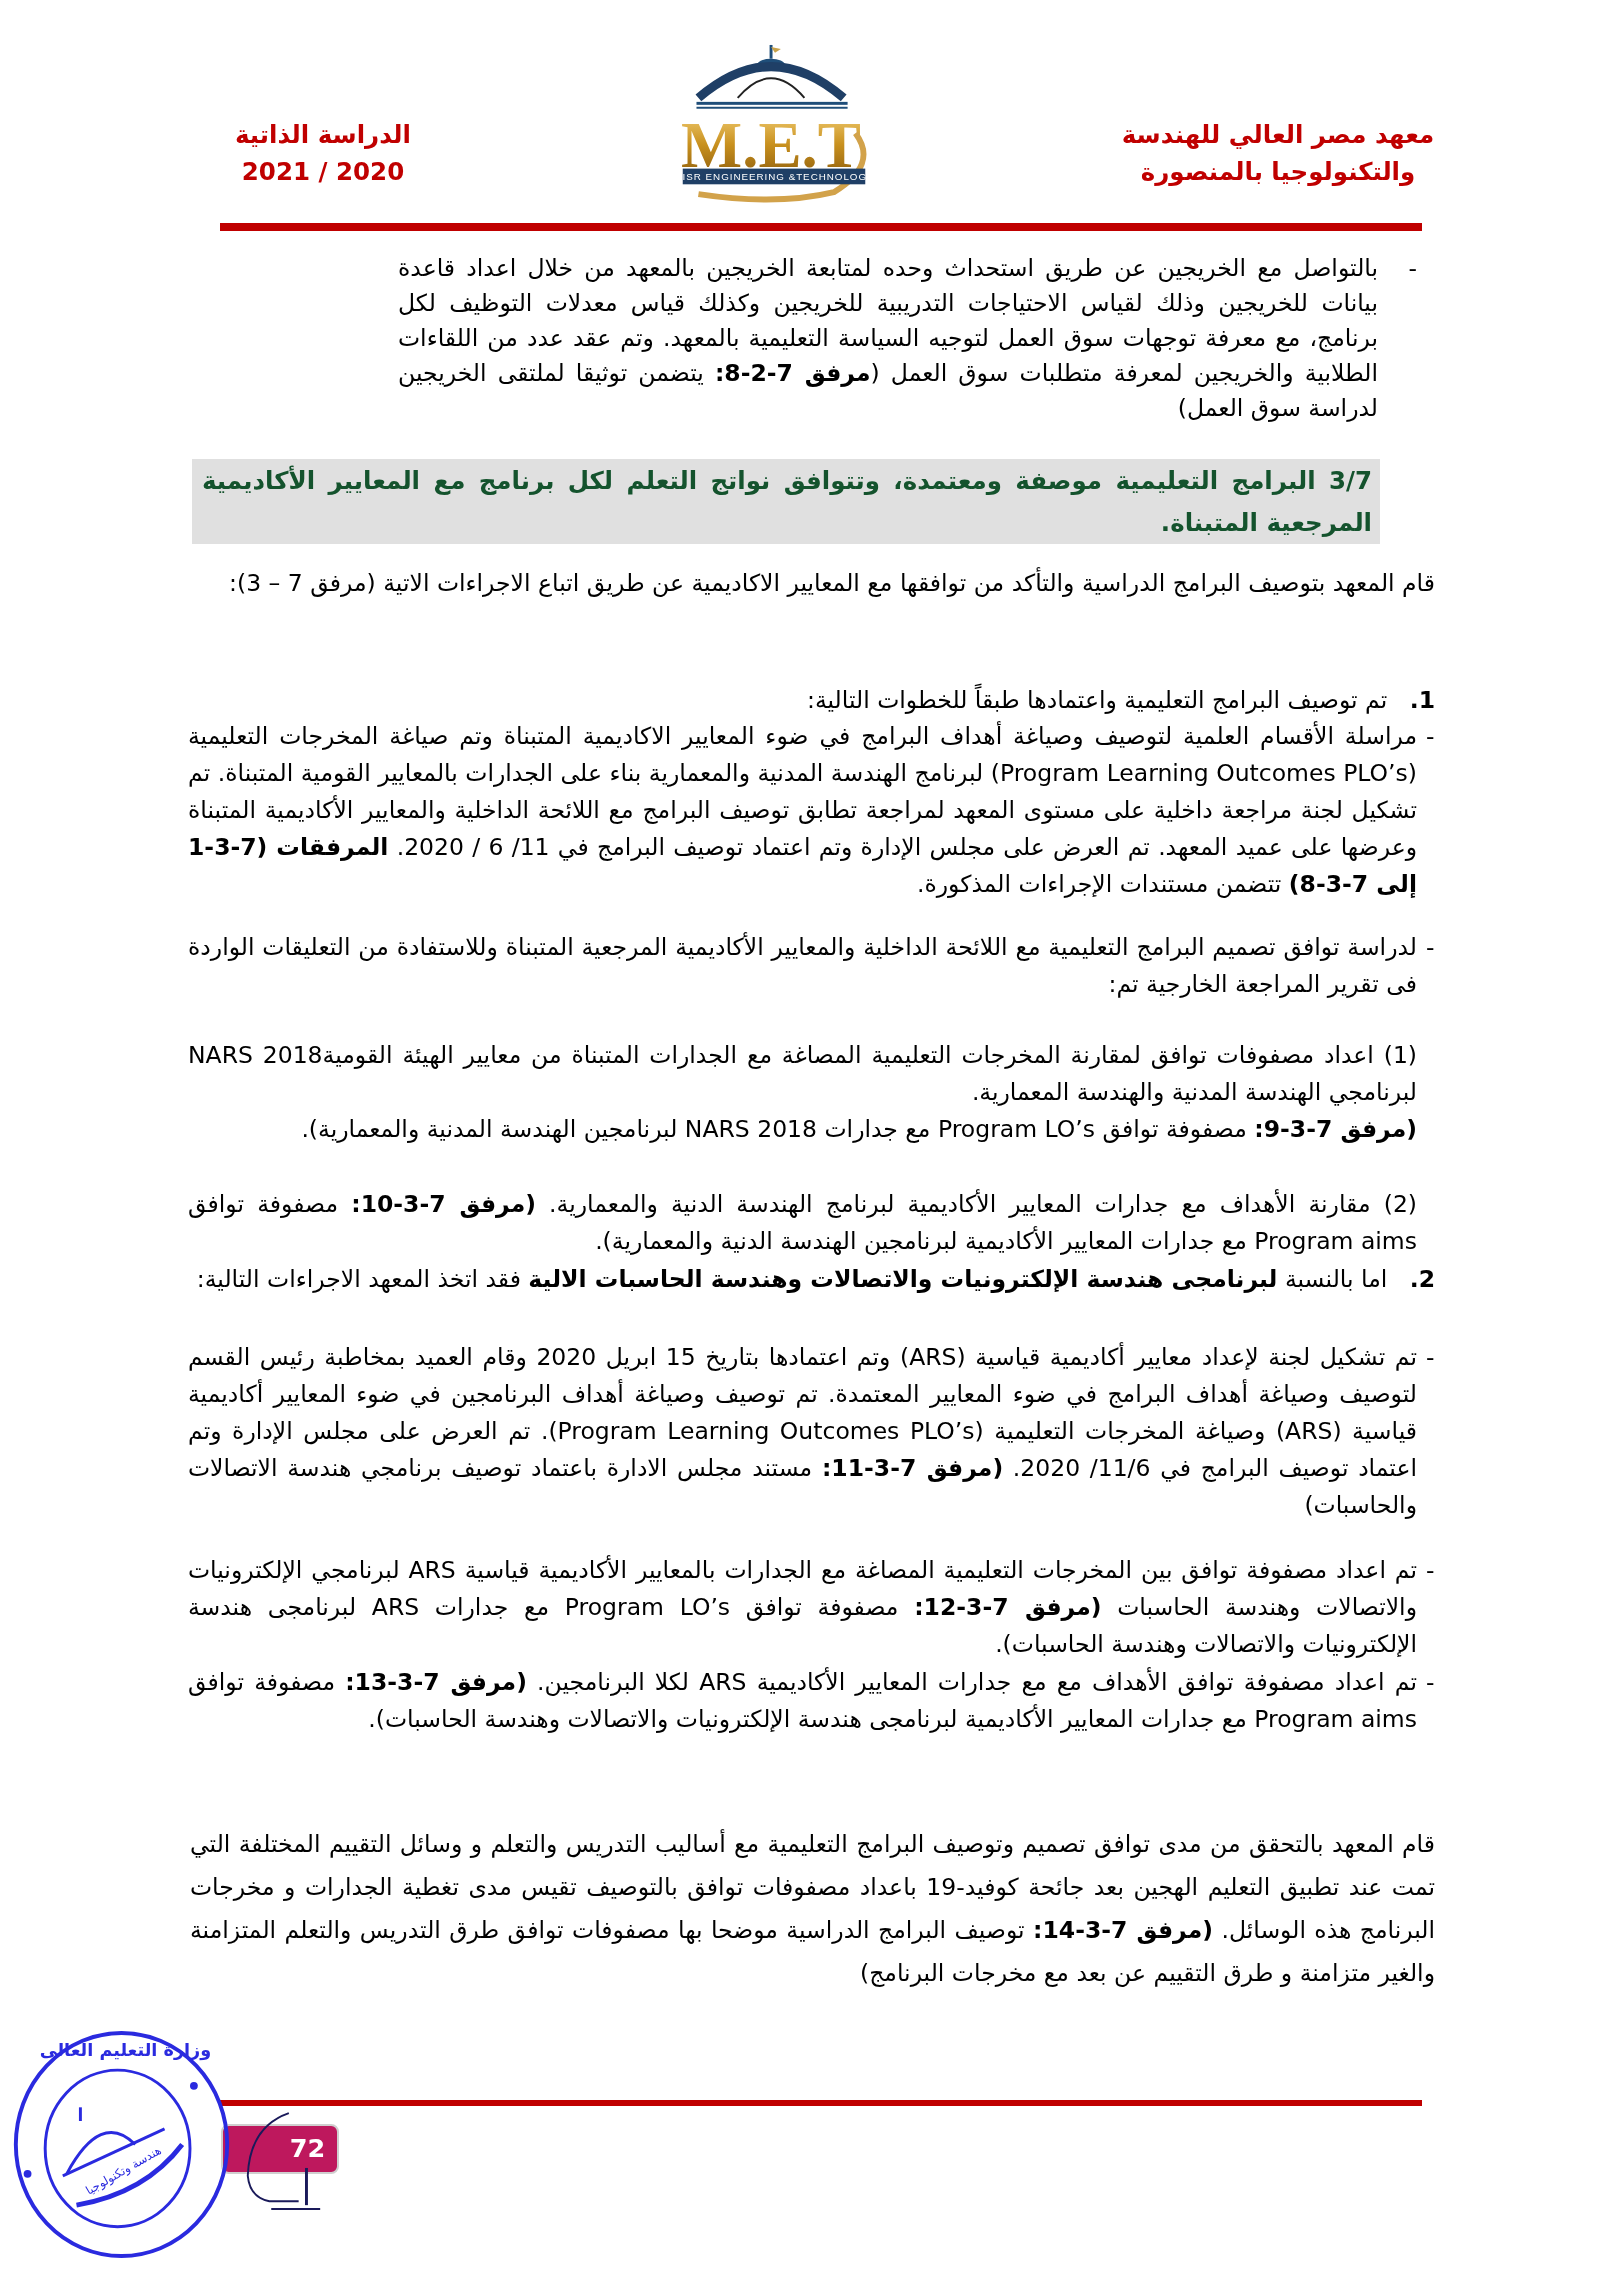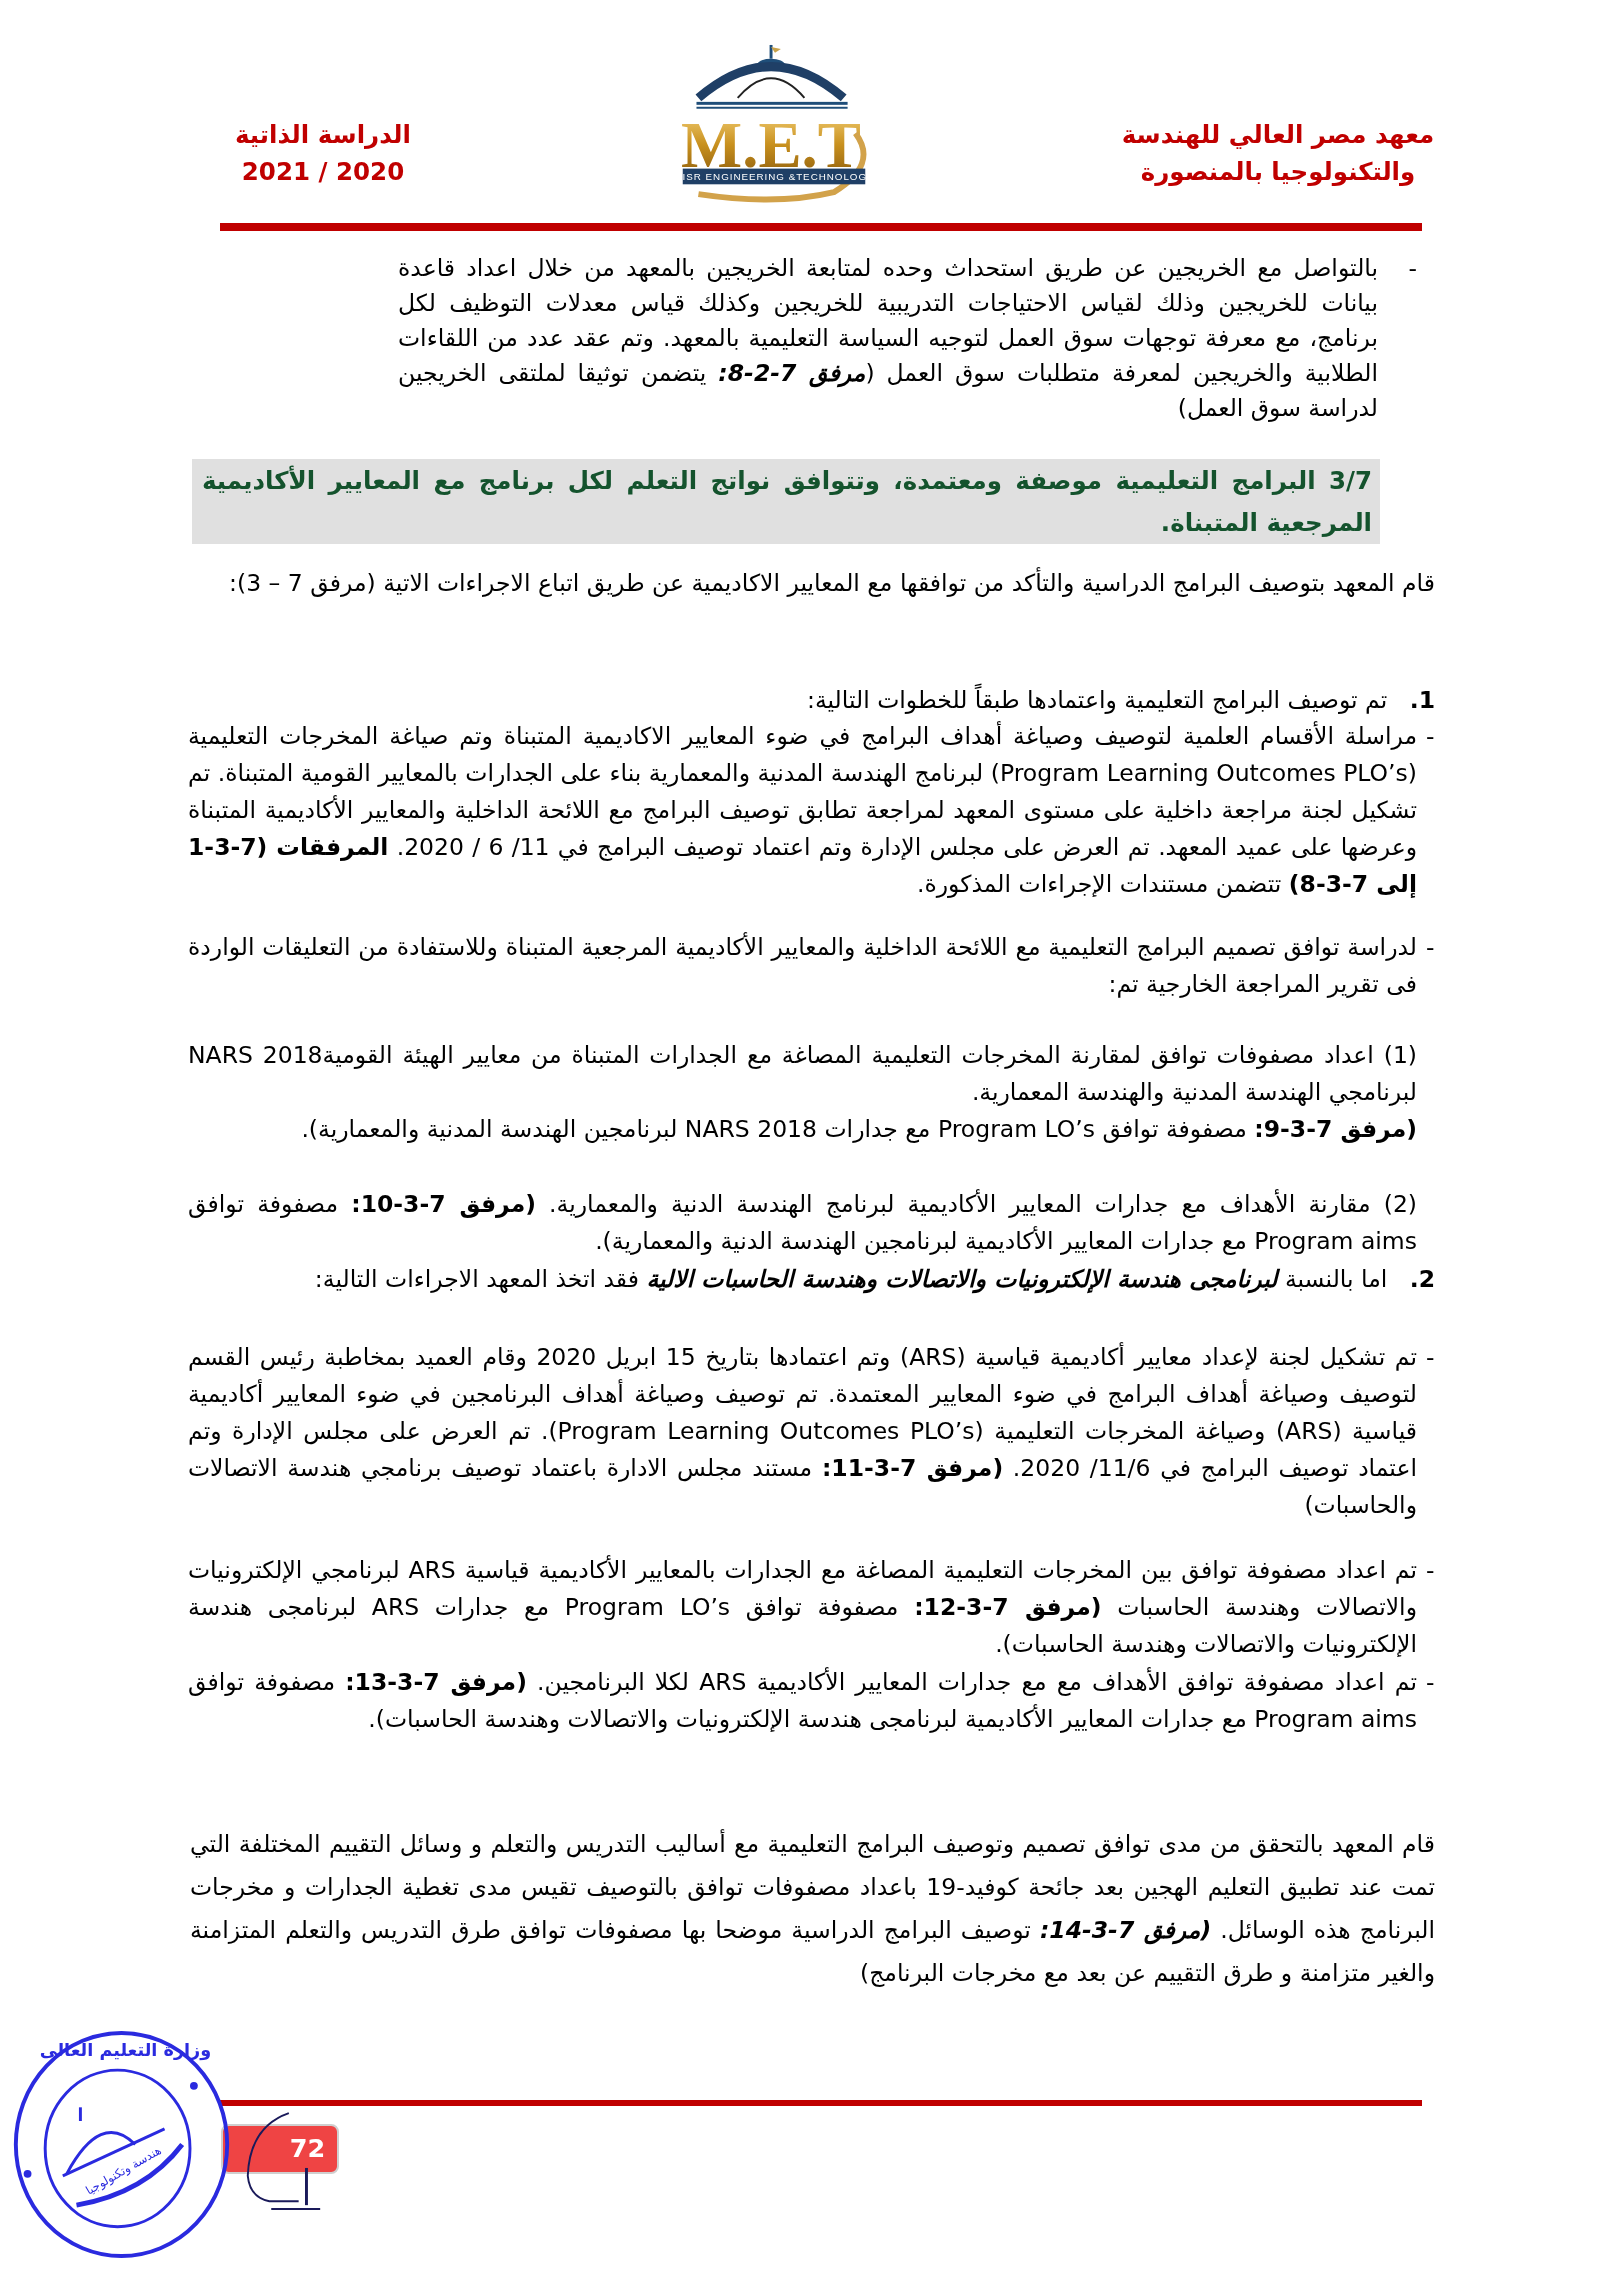--- a/index.html
+++ b/index.html
@@ -11,21 +11,21 @@
                direction:rtl; color:#c00000; font-weight:bold; font-size:24.5px; line-height:37px; }
   .hdr-left  { position:absolute; top:116px; left:225px; width:196px; text-align:center;
                direction:rtl; color:#c00000; font-weight:bold; font-size:24.5px; line-height:37px; }
   .hdr-left .yr { direction:ltr; unicode-bidi:embed; }
   .logo { position:absolute; left:669px; top:37px; width:210px; height:169px; }
   .rule { position:absolute; background:#c00000; height:7.8px; }
 
   
   .txt { position:absolute; direction:rtl; text-align:justify; text-align-last:right;
          font-size:23.5px; line-height:39px; color:#000; }
-  .txt b, .b { font-weight:bold;font-style:italic; }
+  .txt b, .b { font-weight:bold; }
   .ltr { direction:ltr; unicode-bidi:isolate;margin-top:20px; }
 
   .p-dash { top:251px; right:243px; width:980px; line-height:35px; }
   .p-dash .mk { position:absolute; right:-39px; top:0; }
 
   .sec-box { position:absolute; left:192px; top:459px; width:1188px; height:85px;
              background:#e0e0e0; }
   .sec-title { position:absolute; left:202px; top:460px; width:1170px; direction:rtl;
                text-align:justify; text-align-last:right; color:#14532d; font-weight:bold;
                font-size:24.5px; line-height:42px; }
@@ -47,21 +47,21 @@
 
   .s2-head { top:1260px; right:186px; width:1247px; }
   .it3 { top:1339px; right:204px; width:1229px; }
   .it4 { top:1552px; right:204px; width:1229px; }
   .it5 { top:1664px; right:204px; width:1229px; }
 
   .p-final { top:1823px; right:186px; width:1245px; font-size:23.5px; line-height:43px;margin-left:48px; }
 
   
   .pgbox { position:absolute; left:221px; top:2124px; width:118px; height:50px;
-           background:#ef4444; border:2px solid #cfcfcf; border-radius:7.8px;
+           background:#be185d; border:2px solid #cfcfcf; border-radius:7.8px;
            box-sizing:border-box; color:#fff; font-weight:bold; font-size:25.5px;
            text-align:right; padding-right:11.8px; line-height:45px; }
   .stamp { position:absolute; left:7.8px; top:2027px; width:227px; height:235px; }
   .sig { position:absolute; left:191px; top:2107px; width:137px; height:118px; }
 </style>
 </head>
 <body>
 
 <div class="hdr-right">
   <div>معهد مصر العالي للهندسة</div>

